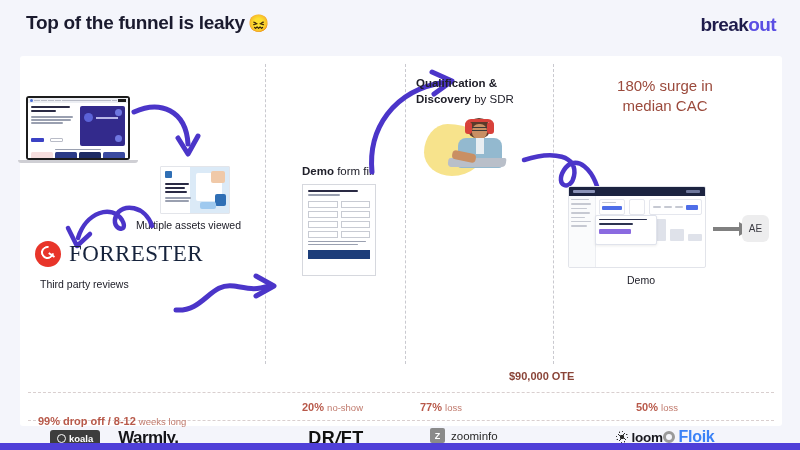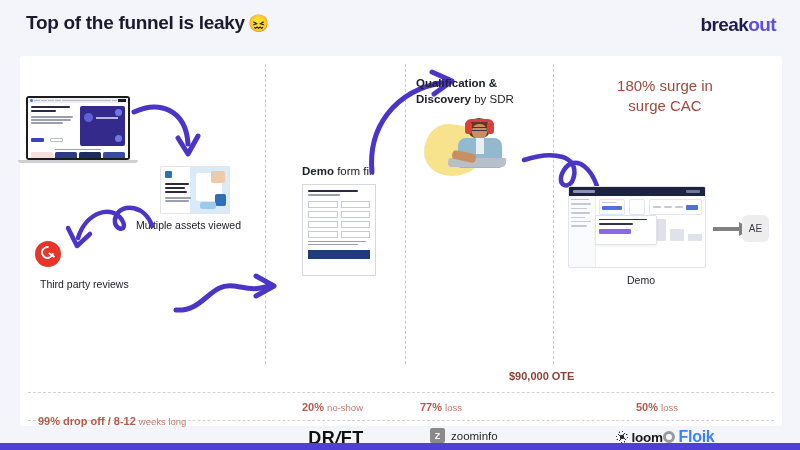--- a/index.html
+++ b/index.html
@@ -262,33 +262,41 @@
     <svg class="arrowsvg" style="left:40px; top:142px;" width="100" height="70" viewBox="0 0 100 70">
       <path d="M92 28 C86 8, 62 4, 56 18 C50 32, 70 36, 62 22 C52 6, 26 14, 18 40" fill="none" stroke="#4b35c9" stroke-width="4.5" stroke-linecap="round"></path>
       <path d="M8 30 L17 48 L30 36" fill="none" stroke="#4b35c9" stroke-width="4.5" stroke-linecap="round" stroke-linejoin="round"></path>
     </svg>
 
     <div style="position:absolute;left:15px;top:185px;display:flex;align-items:center;gap:8px;">
       <span style="position:relative;width:26px;height:26px;border-radius:50%;background:#e8352a;display:inline-block;">
         <span style="position:absolute;left:6px;top:5px;width:13px;height:13px;border:2.4px solid #fff;border-radius:50%;border-right-color:transparent;transform:rotate(-35deg);display:block;"></span>
         <span style="position:absolute;left:13px;top:13px;width:7px;height:2.4px;background:#fff;display:block;transform:rotate(35deg);"></span>
       </span>
+      <span style="font-family:'Liberation Serif',serif;font-size:23px;color:#16233c;letter-spacing:0.4px;">FORRESTER</span>
     </div>
     <div class="caption" style="left:20px; top:222px;">Third party reviews</div>
 
     <svg class="arrowsvg" style="left:150px; top:190px;" width="110" height="70" viewBox="0 0 110 70">
       <path d="M6 64 C34 66, 40 36, 64 40 C82 43, 84 44, 100 40" fill="none" stroke="#4b35c9" stroke-width="5" stroke-linecap="round"></path>
       <path d="M86 30 L104 40 L86 50" fill="none" stroke="#4b35c9" stroke-width="5" stroke-linecap="round" stroke-linejoin="round"></path>
     </svg>
 
     <div class="stat" style="left:18px;margin-top:14px;">
       <b>99% drop off / 8-12</b>
       <span class="lt">weeks long</span>
     </div>
 
+    <div class="logorow" style="left:30px;display:flex;align-items:center;gap:18px;">
+      <span class="koala-badge">
+        <span class="dot"></span>
+          <span>koala</span>
+      </span>
+      <span class="warmly">Warmly,</span>
+    </div>
 
     <div class="coltitle" style="left:282px; top:108px;">
       <b>Demo</b><span> form fill</span>
     </div>
 
     <div class="formcard" style="left:282px; top:128px; width:74px; height:92px;">
       <div class="txtline dark" style="width:80%"></div>
       <div class="txtline" style="width:52%;margin-bottom:5px;"></div>
       <div class="frow">
           <div class="fin"></div>
@@ -359,21 +367,21 @@
     <div class="logorow" style="left:392px; width:136px;">
       <div style="display:flex;align-items:center;gap:6px;padding-left:18px;">
         <span class="zi-badge">Z</span>
         <span class="zoominfo">zoominfo</span>
       </div>
 
     </div>
 
     <div class="redtext" style="left:570px; top:20px; width:150px;">
       <div>180% surge in</div>
-      <div>surge CAC</div>
+      <div>median CAC</div>
     </div>
 
     <div class="dash" style="left:548px; top:130px; width:138px; height:82px;">
       <div class="dash-top">
         <div style="position:absolute;left:4px;top:3px;width:22px;height:3px;background:#8b93b8;border-radius:1px;"></div>
         <div style="position:absolute;right:5px;top:3px;width:14px;height:3px;background:#6d769c;border-radius:1px;"></div>
       </div>
       <div class="dash-body">
         <div class="dash-side">
           <div class="sline" style="width:80%"></div>

